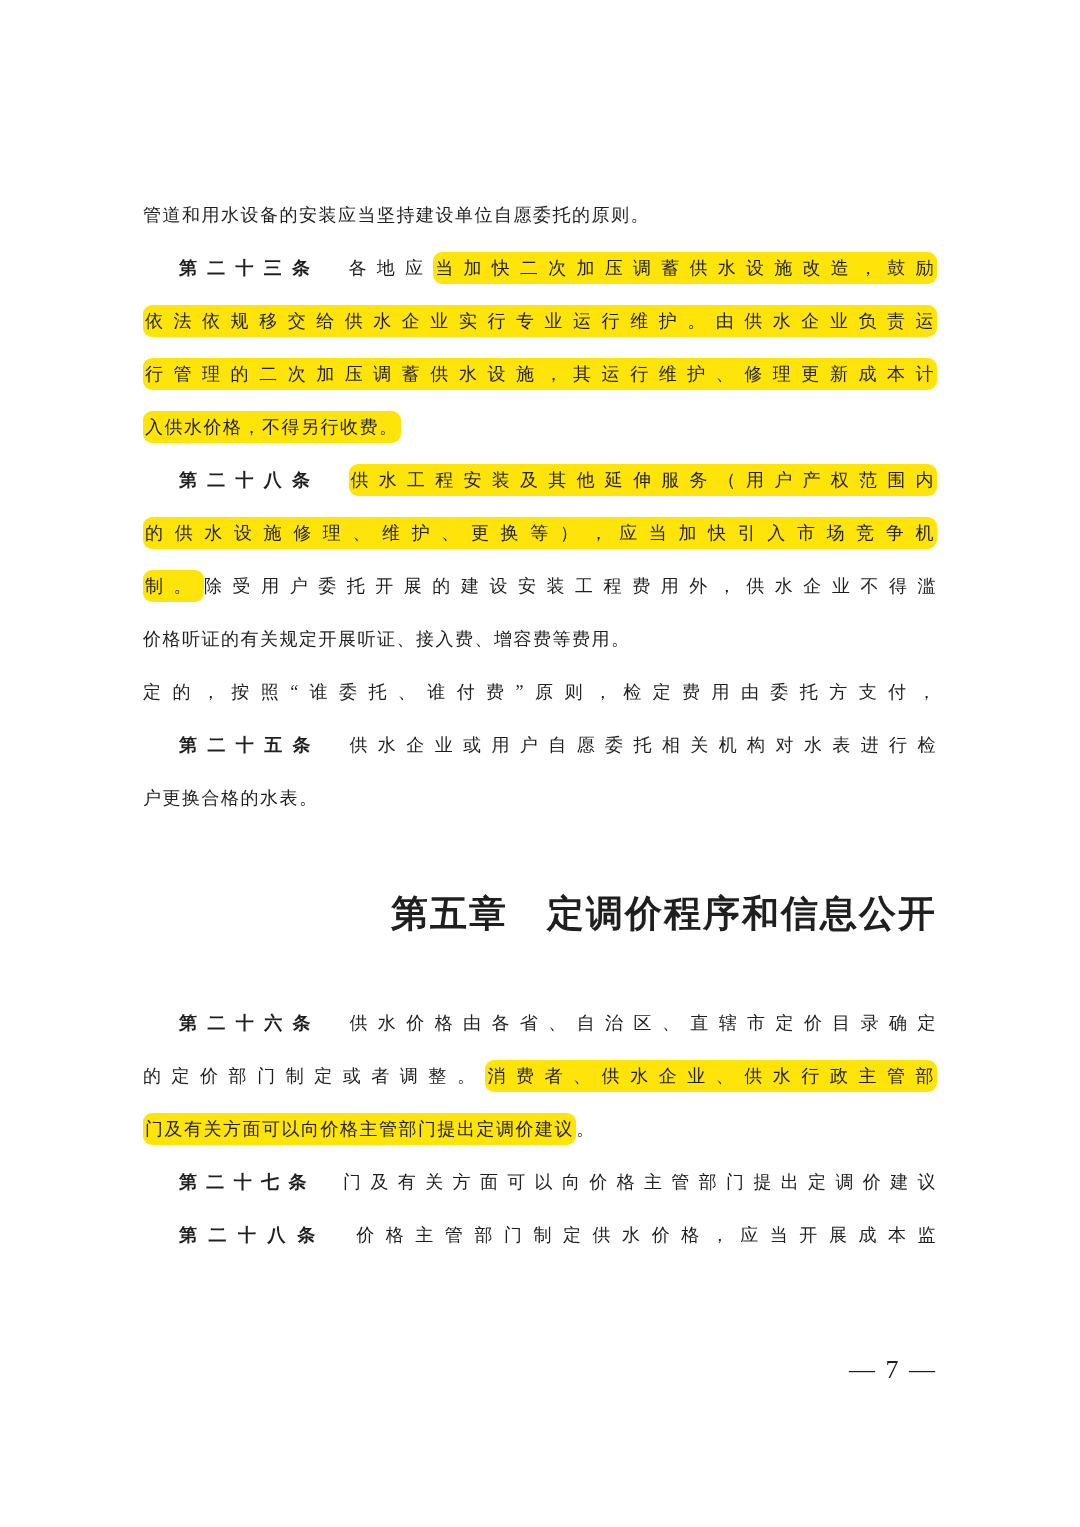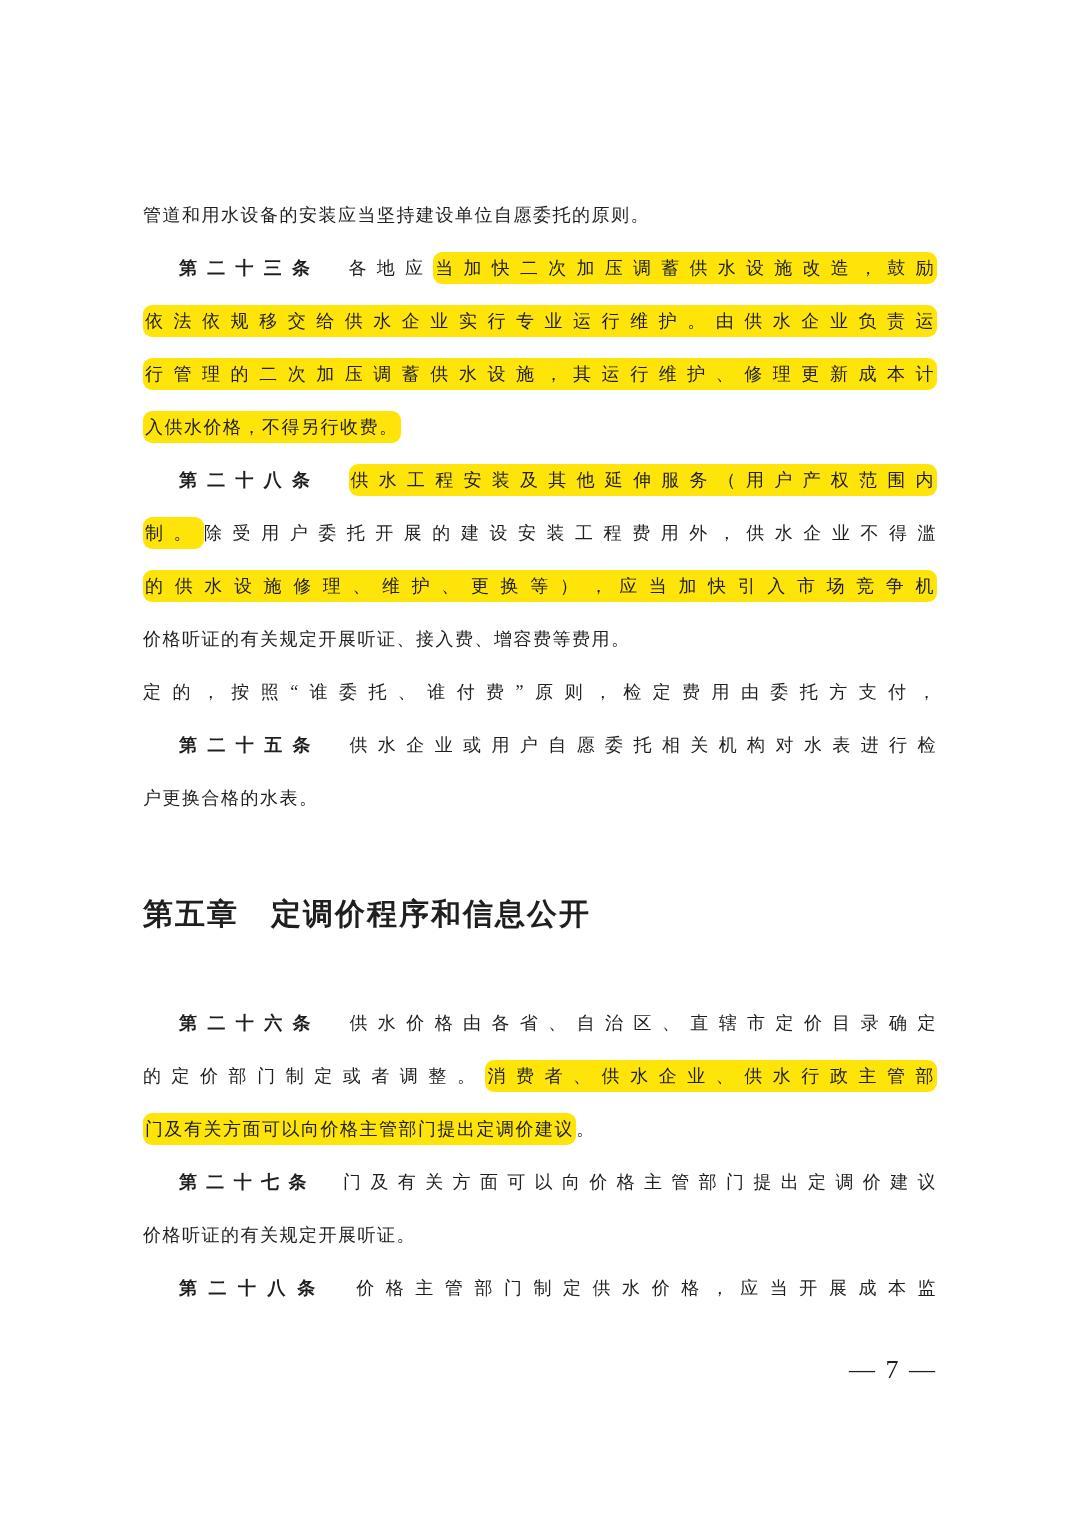--- a/index.html
+++ b/index.html
@@ -42,22 +42,22 @@
     background: #ffe40a;
     padding: 6px 2px;
     border-radius: 9px;
     -webkit-box-decoration-break: clone;
     box-decoration-break: clone;
     text-align: center;
   }
   .chapter {
     font-family: Liberation Sans, sans-serif;
     font-weight: bold;
-    font-size: 30px;
-    text-align: left;
+    font-size: 37px;
+    text-align: right;
     margin-top: 62px;
     margin-bottom: 57px;
     letter-spacing: 2px;
   }
   .footer {
     position: absolute;
     top: 1350px;
     right: 143px;
     font-size: 26px;
     line-height: 40px;
@@ -67,30 +67,29 @@
 </head>
 <body>
 
 <div class="doc">
     <div class="line"><span class="">管道和用水设备的安装应当坚持建设单位自愿委托的原则。</span></div>
     <div class="line just ind"><span class="b ">第二十三条</span><span class="">　各地应</span><span class="hl">当加快二次加压调蓄供水设施改造，鼓励</span></div>
     <div class="line just"><span class="hl">依法依规移交给供水企业实行专业运行维护。由供水企业负责运</span></div>
     <div class="line just"><span class="hl">行管理的二次加压调蓄供水设施，其运行维护、修理更新成本计</span></div>
     <div class="line"><span class="hl">入供水价格，不得另行收费。</span></div>
     <div class="line just ind"><span class="b ">第二十八条</span><span class="">　</span><span class="hl">供水工程安装及其他延伸服务（用户产权范围内</span></div>
+    <div class="line just"><span class="hl">的供水设施修理、维护、更换等），应当加快引入市场竞争机</span></div>
     <div class="line just"><span class="hl">制。</span><span class="">除受用户委托开展的建设安装工程费用外，供水企业不得滥</span></div>
-    <div class="line just"><span class="hl">的供水设施修理、维护、更换等），应当加快引入市场竞争机</span></div>
     <div class="line"><span class="">价格听证的有关规定开展听证、接入费、增容费等费用。</span></div>
     <div class="line just"><span class="">定的，按照“谁委托、谁付费”原则，检定费用由委托方支付，</span></div>
     <div class="line just ind"><span class="b ">第二十五条</span><span class="">　供水企业或用户自愿委托相关机构对水表进行检</span></div>
     <div class="line"><span class="">户更换合格的水表。</span></div>
     <div class="line chapter"><span class="b ">第五章　定调价程序和信息公开</span></div>
     <div class="line just ind"><span class="b ">第二十六条</span><span class="">　供水价格由各省、自治区、直辖市定价目录确定</span></div>
     <div class="line just"><span class="">的定价部门制定或者调整。</span><span class="hl">消费者、供水企业、供水行政主管部</span></div>
     <div class="line"><span class="hl">门及有关方面可以向价格主管部门提出定调价建议</span><span class="">。</span></div>
     <div class="line just ind"><span class="b ">第二十七条</span><span class="">　门及有关方面可以向价格主管部门提出定调价建议</span></div>
-    <div class="line"><span class="">价格听证的有关规定开展听证。</span></div>
     <div class="line just ind"><span class="b ">第二十八条</span><span class="">　价格主管部门制定供水价格，应当开展成本监</span></div>
   </div>
 
 <div class="footer">
   <span>— 7 —</span>
 </div>
 
 </body></html>

